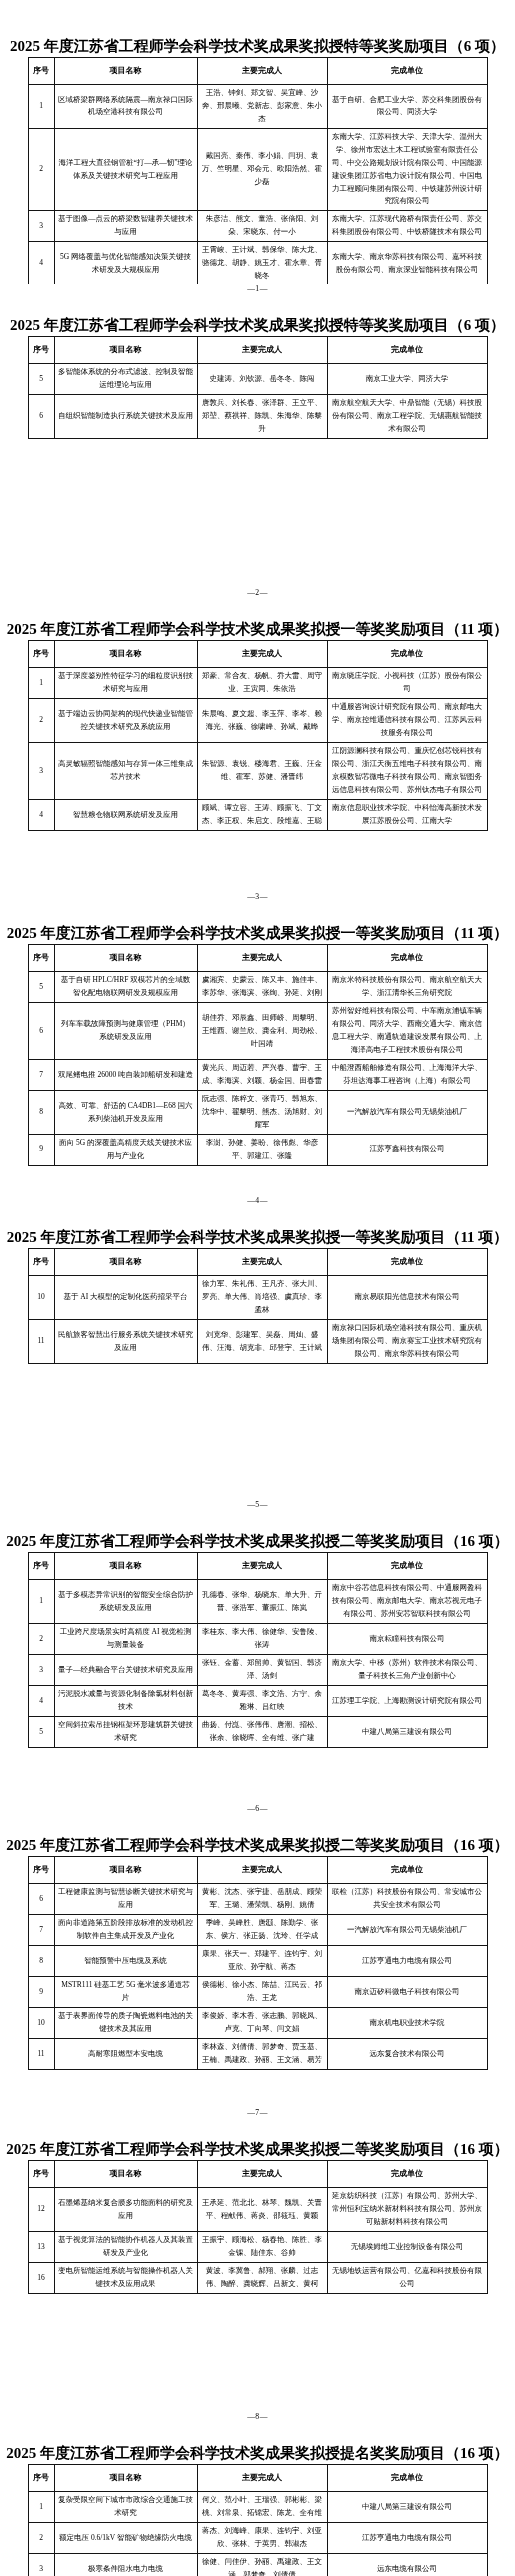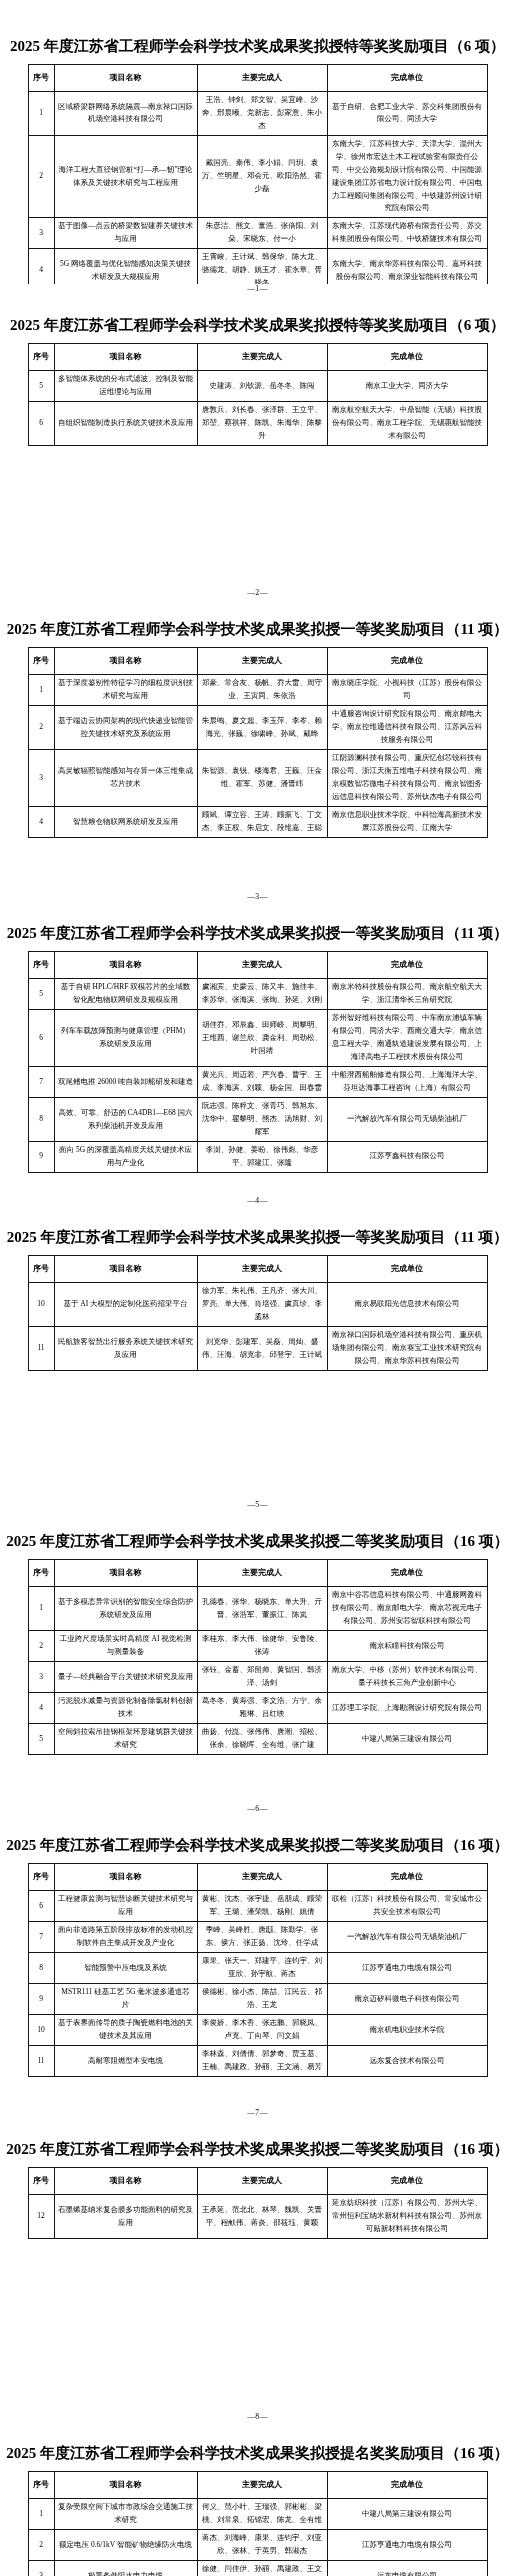--- a/index.html
+++ b/index.html
@@ -1,20 +1,20 @@
 <!DOCTYPE html>
 <html style="font-size:8.2px"><head>
 <meta charset="utf-8">
 <style>
   html,body{margin:0;padding:0;background:#ffffff;}
   body{width:515px;color:#000;font-family:"Liberation Serif","DejaVu Serif",serif;}
   .page{height:304px;box-sizing:border-box;display:flex;flex-direction:column;align-items:center;overflow:hidden;}
   .page-title{flex:0 0 auto;margin-top:12.4px;font-size:15px;font-weight:bold;white-space:nowrap;color:#000;}
   .page:first-child .page-title{margin-top:37px;}
-  .table-wrap{flex:0 1 auto;overflow:hidden;margin-top:8px;}
+  .table-wrap{flex:0 1 auto;overflow:hidden;margin-top:1px;}
   table.awards{border-collapse:collapse;width:459px;table-layout:fixed;background:#fff;}
   table.awards th,table.awards td{border:0.8px solid #141414;text-align:center;vertical-align:middle;padding:2.1px 3.1px;font-size:7.5px;line-height:1.72;word-break:break-all;color:#000;}
   table.awards th{font-size:8px;font-weight:bold;height:24px;line-height:1.3;padding:1px;}
   td.cell-no{font-size:7.7px;}
   .page-num{flex:0 0 auto;margin-top:auto;margin-bottom:11.3px;font-size:7.7px;letter-spacing:0.5px;color:#000;}
 </style>
 </head>
 <body>
 
 <div id="pages">
@@ -372,20 +372,32 @@
               <th>完成单位</th>
             </tr>
           </thead>
           <tbody>
             <tr>
               <td class="cell-no">12</td>
               <td class="cell-name">石墨烯基纳米复合膜多功能面料的研究及应用</td>
               <td class="cell-people">王承延、范北北、林琴、魏凯、关晋平、程献伟、蒋炎、邵筱珏、黄颖</td>
               <td class="cell-unit">延京纺织科技（江苏）有限公司、苏州大学、常州恒利宝纳米新材料科技有限公司、苏州京可贴新材料科技有限公司</td>
             </tr>
+            <tr>
+              <td class="cell-no">13</td>
+              <td class="cell-name">基于视觉算法的智能协作机器人及其装置研发及产业化</td>
+              <td class="cell-people">王振宇、顾海松、杨春艳、陈胜、李金锞、陆佳东、谷帅</td>
+              <td class="cell-unit">无锡埃姆维工业控制设备有限公司</td>
+            </tr>
+            <tr>
+              <td class="cell-no">16</td>
+              <td class="cell-name">变电所智能运维系统与智能操作机器人关键技术及应用成果</td>
+              <td class="cell-people">黄波、李冀鲁、郝翔、张麟、过志伟、陶醉、龚晓辉、吕新文、黄柯</td>
+              <td class="cell-unit">无锡地铁运营有限公司、亿嘉和科技股份有限公司</td>
+            </tr>
           </tbody>
         </table>
       </div>
       <div class="page-num">—8—</div>
     </section>
     <section class="page">
       <div class="page-title">2025 年度江苏省工程师学会科学技术奖成果奖拟授提名奖奖励项目（16 项）</div>
       <div class="table-wrap">
         <table class="awards">
           <colgroup>

